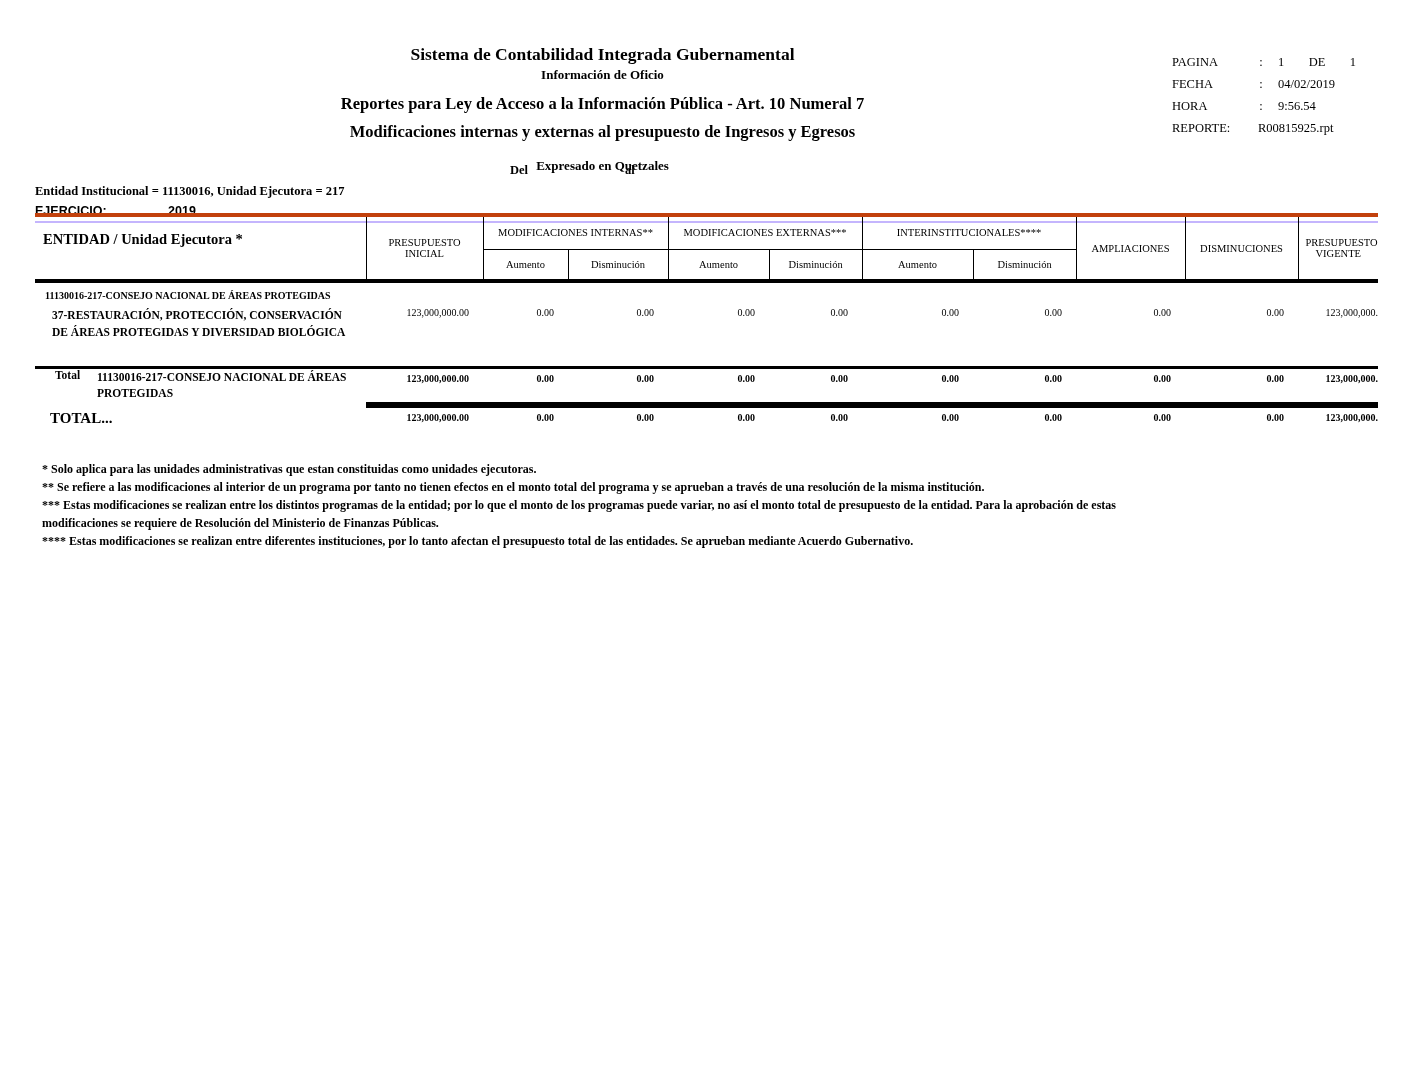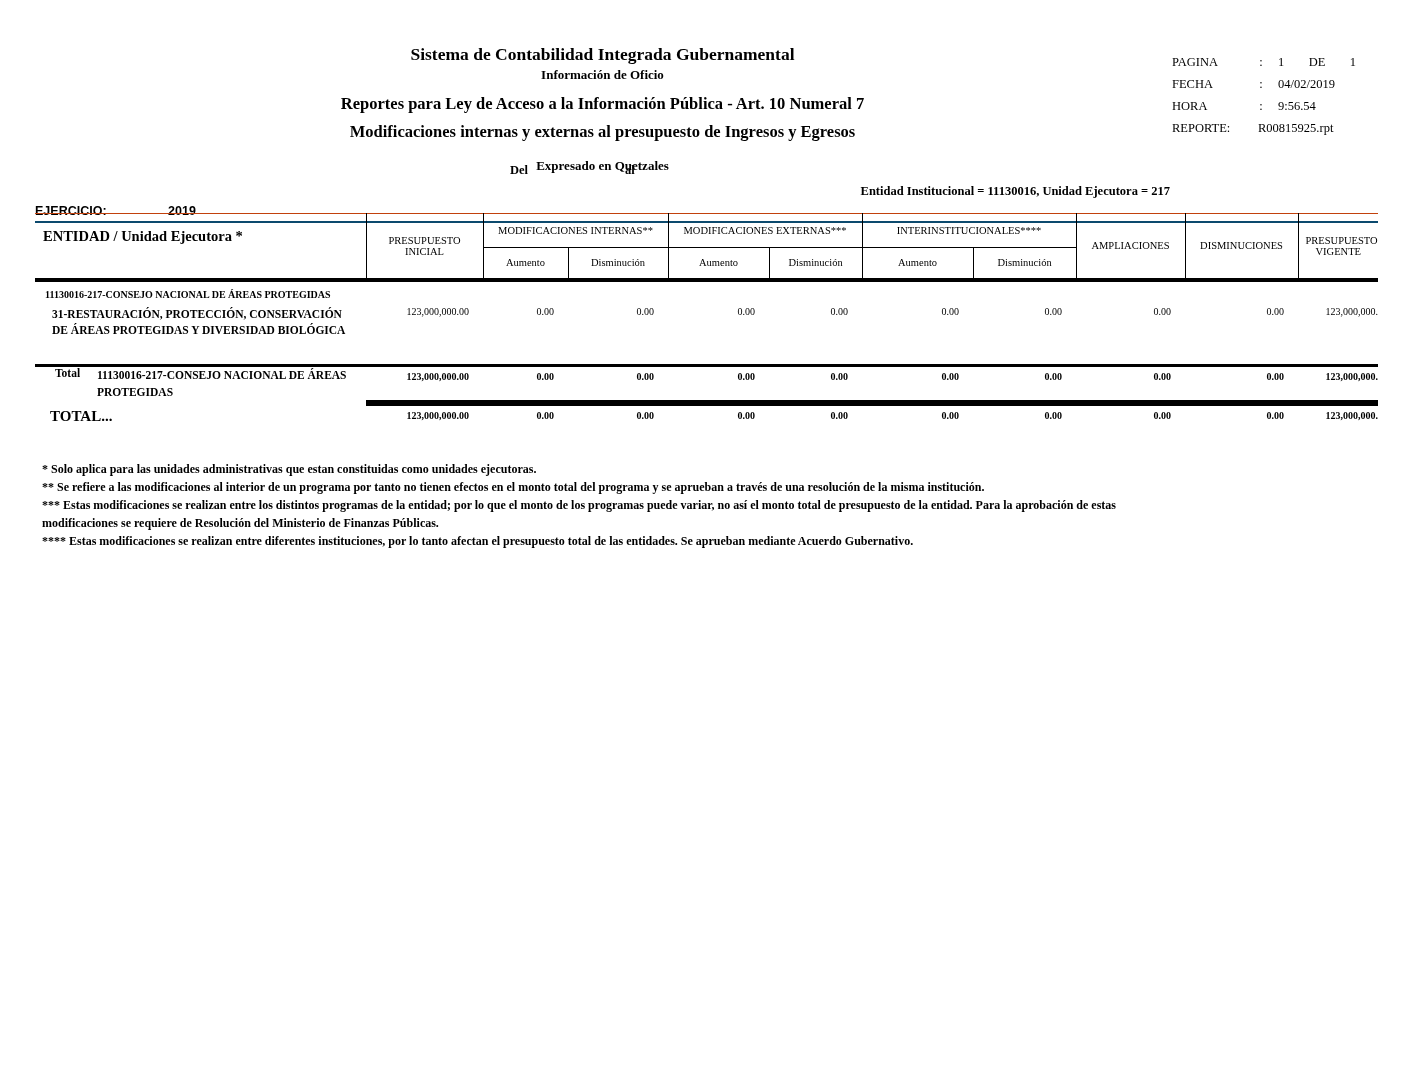--- a/index.html
+++ b/index.html
@@ -11,40 +11,40 @@
 
   
   .header-center { position:absolute; top:44px; left:35px; width:1135px; text-align:center; }
   .title   { font-size:17.5px; font-weight:bold; }
   .subtitle{ font-size:13px; font-weight:bold; margin-top:2px; }
   .report-line1 { font-size:16.5px; font-weight:bold; margin-top:11px; }
   .report-line2 { font-size:16.5px; font-weight:bold; margin-top:8px; }
   .expresado    { font-size:13px; font-weight:bold; margin-top:16px; }
   .del-label, .al-label { position:absolute; font-size:12.5px; font-weight:bold; top:163px; }
   .del-label { left:510px; } .al-label { left:625px; }
-  .entidad-line { position:absolute; top:184px; left:35px; width:1135px; text-align:right;
+  .entidad-line { position:absolute; top:184px; left:35px; width:1135px; text-align:left;
                   font-size:12.5px; font-weight:bold; }
 
   
   .meta { position:absolute; top:55px; left:1172px; width:215px; font-size:12.5px; font-weight:normal; }
   .meta-row { display:flex; margin-bottom:7px; }
   .meta-label { width:72px; }
   .meta-colon { width:34px; text-align:center; }
   .meta-pagina-val { display:flex; width:78px; justify-content:space-between; }
   .meta-reporte-label { width:86px; }
 
   
   .ejercicio { position:absolute; top:204px; left:35px; width:1343px;
                font-family:"Liberation Sans", sans-serif; font-weight:bold; font-size:12.5px;
-               border-bottom:2px solid #0c4a6e; padding-bottom:3px; }
+               border-bottom:2px solid #c4b5fd; padding-bottom:3px;text-decoration:underline; }
   .ejercicio-value { margin-left:58px; }
 
   
   .report-table { position:absolute; top:213px; left:35px; width:1343px;
-                  border-collapse:collapse; table-layout:fixed; border-top:1px solid #c2410c; }
+                  border-collapse:collapse; table-layout:fixed; border-top:4px solid #c2410c; }
   .report-table thead th { border:1px solid #000; border-top:none; font-weight:normal;
                   font-size:10.5px; text-align:center; padding:2px 7px; vertical-align:middle; }
   .report-table thead th.first { border-left:none; }
   .report-table thead th.last  { border-right:none; }
   .report-table thead th.bb    { border-bottom:4px solid #000; }
   .report-table thead tr.sub th { height:32px; }
   .report-table thead tr:first-child th { height:34px; }
   th.entity-h { text-align:left !important; font-weight:bold !important; font-size:14.5px !important;
                 vertical-align:top !important; padding:14px 4px 0 8px !important; }
   .report-table tbody td { border:none; font-size:10px; text-align:right;
@@ -148,21 +148,21 @@
       <th class="bb">Disminución</th>
       <th class="bb">Aumento</th>
       <th class="bb">Disminución</th>
     </tr>
   </thead>
   <tbody>
     <tr class="group-row">
       <td colspan="11">11130016-217-CONSEJO NACIONAL DE ÁREAS PROTEGIDAS</td>
     </tr>
     <tr class="data-row">
-      <td class="entity">31-RESTAURACIÓN, PROTECCIÓN, CONSERVACIÓN DE ÁREAS PROTEGIDAS Y DIVERSIDAD BIOLÓGICA</td>
+      <td class="entity">37-RESTAURACIÓN, PROTECCIÓN, CONSERVACIÓN DE ÁREAS PROTEGIDAS Y DIVERSIDAD BIOLÓGICA</td>
       <td>123,000,000.00</td>
       <td>0.00</td>
       <td>0.00</td>
       <td>0.00</td>
       <td>0.00</td>
       <td>0.00</td>
       <td>0.00</td>
       <td>0.00</td>
       <td>0.00</td>
       <td class="last-col">123,000,000.</td>

